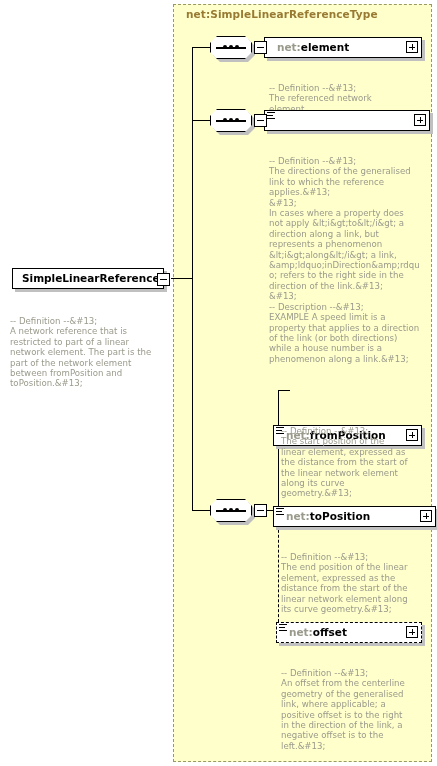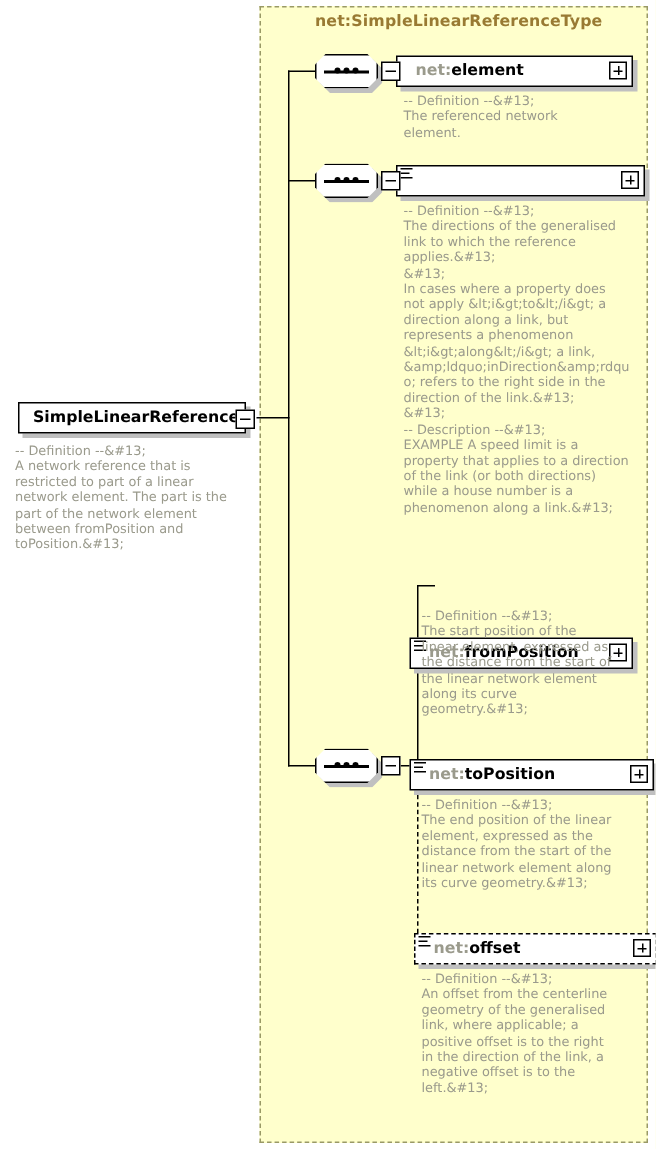--- a/index.html
+++ b/index.html
@@ -28,21 +28,20 @@
   }
   .ct-title {
     position: absolute;
     left: 186px;
     top: 8px;
     font-size: 10.5px;
     font-weight: bold;
     color: #997a33;
     letter-spacing: 0.1px;
     white-space: nowrap;
-    margin-left: 24px;
   }
 
   
   .root-box {
     position: absolute;
     left: 12px;
     top: 268px;
     width: 152px;
     height: 21px;
     background: #ffffff;
@@ -82,20 +81,21 @@
   }
 
   
   .anno {
     position: absolute;
     font-size: 8.6px;
     line-height: 10.4px;
     color: #9a9a8c;
     white-space: pre-wrap;
     font-family: "DejaVu Sans", "Liberation Sans", sans-serif;
+    margin-top: 20px;
   }
   .anno-root {
     left: 10px;
     top: 296px;
     width: 160px;
   }
 
   
   .node {
     position: absolute;
@@ -393,21 +393,21 @@
   </span>
   <span class="expand-plus"></span>
 </div>
 <div class="anno" style="left:281px; top:532px; width:150px;">-- Definition --&amp;#13;
 The end position of the linear
 element, expressed as the
 distance from the start of the
 linear network element along
 its curve geometry.&amp;#13;</div>
 
-<div class="node optional" style="left:276px; top:622px; width:162px;padding-left:44px;">
+<div class="node optional" style="left:276px; top:622px; width:146px;padding-left:44px;">
   <span class="content-glyph">
       <i></i>
       <i></i>
       <i></i>
     </span>
   <span class="node-label">
     <span class="pfx">net:</span><span class="nm">offset</span>
   </span>
   <span class="expand-plus"></span>
 </div>

